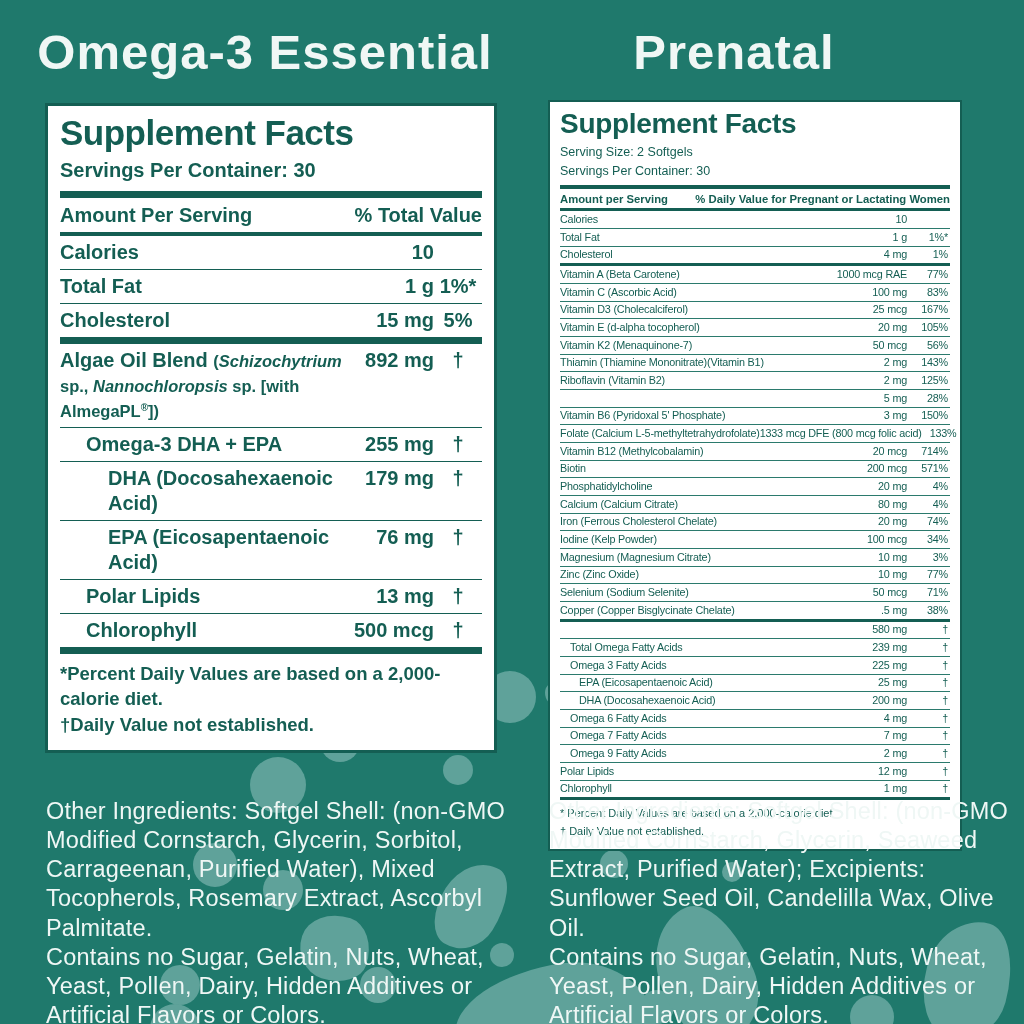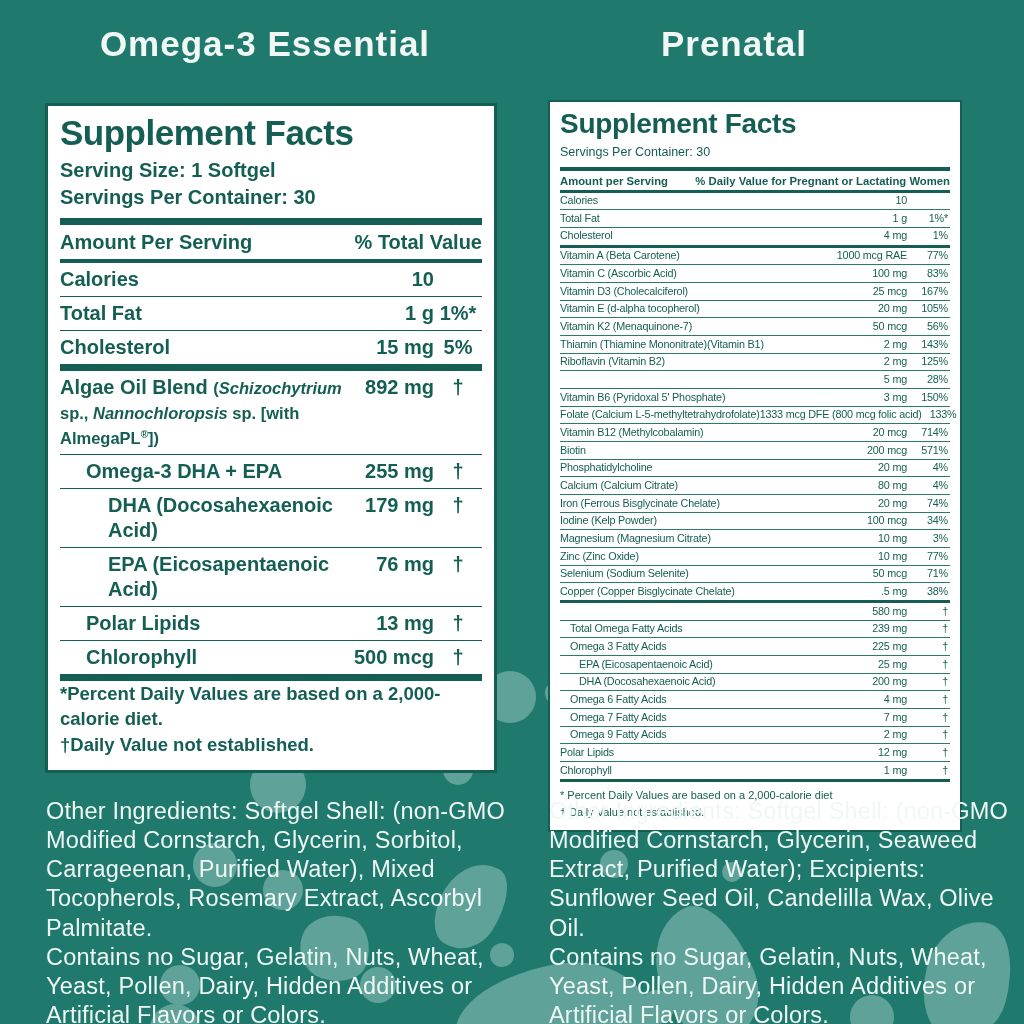--- a/index.html
+++ b/index.html
@@ -8,21 +8,21 @@
     background:#1F796C;
     font-family:"Liberation Sans", sans-serif;
   }
   
   .blob{position:absolute;background:#5FA29A;z-index:0;}
   .round{border-radius:50%;}
   .splat{border-radius:58% 42% 55% 45% / 48% 60% 40% 52%;}
   
   .big-title{
     position:absolute;top:24px;z-index:2;text-align:center;
-    color:#F0F7F5;font-size:35px;font-weight:600;letter-spacing:1px;
+    color:#F0F7F5;font-size:49px;font-weight:600;letter-spacing:1px;
   }
   #title-left{left:10px;width:510px;}
   #title-right{left:514px;width:440px;}
   
   .panel{
     position:absolute;background:#FFFFFF;z-index:2;box-sizing:border-box;
     color:#145E53;
   }
   #panel-left{left:45px;top:103px;width:452px;border:3px solid #145E53;padding:8px 12px 12px;}
   #panel-right{left:548px;top:100px;width:414px;border:2px solid #145E53;padding:7px 10px 9px;}
@@ -33,21 +33,21 @@
   .l-bar{height:7px;margin-top:7px;}
   .l-header{display:flex;justify-content:space-between;font-size:20px;font-weight:800;padding:6px 0 5px;border-bottom:4px solid #145E53;}
   .lrow{display:flex;align-items:flex-start;padding:4px 0;font-size:20px;font-weight:700;line-height:1.25;}
   .lrow + .lrow{border-top:1.5px solid #145E53;}
   .lname{flex:1;}
   .lamt{width:86px;text-align:right;white-space:nowrap;}
   .ldv{width:48px;text-align:center;white-space:nowrap;}
   .blend-paren{font-size:16.5px;font-weight:700;}
   .blend-paren i{font-style:italic;}
   .blend-paren sup{font-size:10px;}
-  .l-foot{font-size:18.5px;font-weight:700;line-height:1.4;}
+  .l-foot{font-size:18.5px;font-weight:700;line-height:1.4;margin-top:7px;}
   
   .r-title{font-size:28px;font-weight:800;letter-spacing:-0.3px;line-height:1.1;margin:0 0 3px;}
   .r-serving{font-size:12.5px;font-weight:500;line-height:1.5;}
   .r-bar{height:4px;margin-top:5px;}
   .r-bar-thin{height:3px;}
   .r-header{display:flex;justify-content:space-between;font-size:11.3px;font-weight:700;padding:4px 0 3px;border-bottom:3px solid #145E53;}
   .rrow{display:flex;align-items:baseline;padding:1.6px 0;font-size:10.8px;font-weight:500;letter-spacing:-0.2px;line-height:1.25;}
   .rrow + .rrow{border-top:1px solid #2B7A6D;}
   .rname{flex:1;white-space:nowrap;}
   .ramt{margin-left:auto;text-align:right;white-space:nowrap;padding-right:8px;}
@@ -85,21 +85,20 @@
 <div class="blob splat" style="left:455px;top:965px;width:200px;height:120px;transform:rotate(-8deg);"></div>
 <div class="blob splat" style="left:660px;top:905px;width:92px;height:140px;transform:rotate(-22deg);"></div>
 <div class="blob splat" style="left:925px;top:920px;width:85px;height:120px;transform:rotate(15deg);"></div>
 <div class="blob splat" style="left:545px;top:680px;width:26px;height:26px;"></div>
 
 <div id="title-left" class="big-title">Omega-3 Essential</div>
 <div id="title-right" class="big-title">Prenatal</div>
 
 <div id="panel-left" class="panel">
   <h1 class="l-title">Supplement Facts</h1>
-  <div class="l-serving">Serving Size: 1 Softgel</div>
   <div class="l-serving">Servings Per Container: 30</div>
   <div class="bar l-bar"></div>
   <div class="l-header">
     <span>Amount Per Serving</span>
     <span>% Total Value</span>
   </div>
   <div id="left-main-rows">
       <div class="lrow">
         <span class="lname">Calories</span>
         <span class="lamt">10</span>
@@ -149,20 +148,21 @@
         <span class="ldv">†</span>
       </div>
     </div>
   <div class="bar" style="height:7px;"></div>
   <div class="l-foot">*Percent Daily Values are based on a 2,000-calorie diet.</div>
   <div class="l-foot" style="margin-top:0;">†Daily Value not established.</div>
 </div>
 
 <div id="panel-right" class="panel">
   <h1 class="r-title">Supplement Facts</h1>
+  <div class="r-serving">Serving Size: 2 Softgels</div>
   <div class="r-serving">Servings Per Container: 30</div>
   <div class="bar r-bar"></div>
   <div class="r-header">
     <span>Amount per Serving</span>
     <span>% Daily Value for Pregnant or Lactating Women</span>
   </div>
   <div id="right-macro-rows">
       <div class="rrow">
         <span class="rname">Calories</span>
         <span class="ramt">10</span>
@@ -244,21 +244,21 @@
         <span class="rname">Phosphatidylcholine</span>
         <span class="ramt">20 mg</span>
         <span class="rdv">4%</span>
       </div>
       <div class="rrow">
         <span class="rname">Calcium (Calcium Citrate)</span>
         <span class="ramt">80 mg</span>
         <span class="rdv">4%</span>
       </div>
       <div class="rrow">
-        <span class="rname">Iron (Ferrous Bisglycinate Chelate)</span>
+        <span class="rname">Iron (Ferrous Cholesterol Chelate)</span>
         <span class="ramt">20 mg</span>
         <span class="rdv">74%</span>
       </div>
       <div class="rrow">
         <span class="rname">Iodine (Kelp Powder)</span>
         <span class="ramt">100 mcg</span>
         <span class="rdv">34%</span>
       </div>
       <div class="rrow">
         <span class="rname">Magnesium (Magnesium Citrate)</span>

